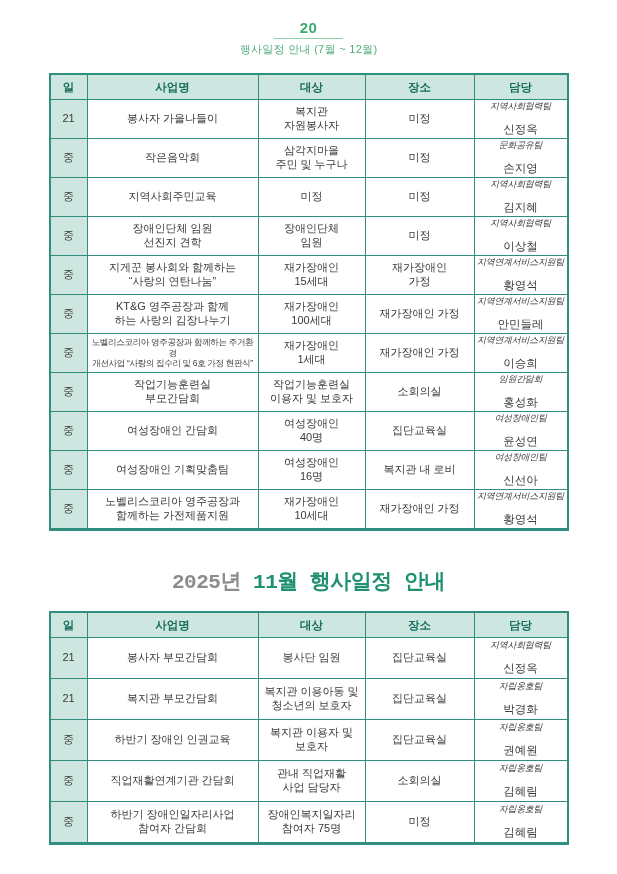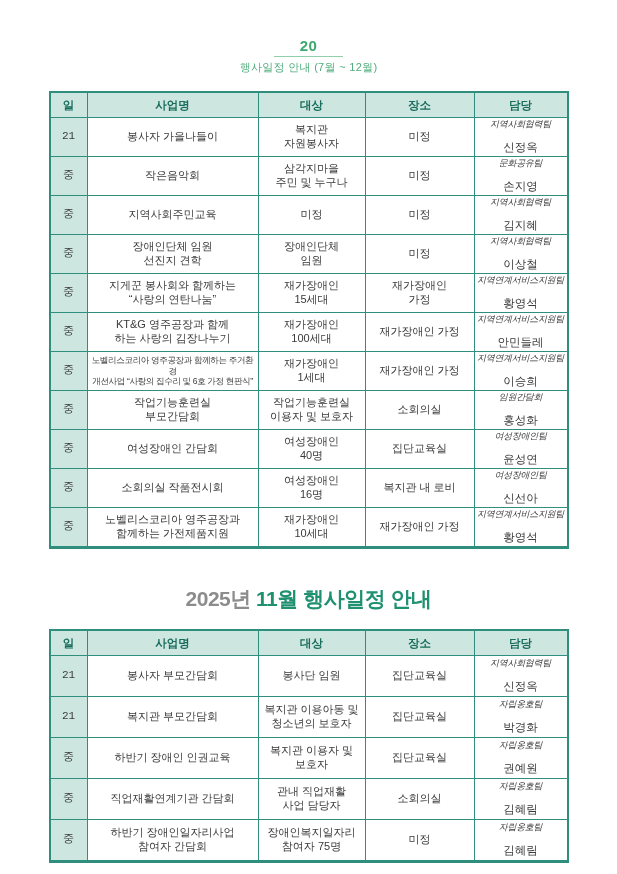--- a/index.html
+++ b/index.html
@@ -10,21 +10,21 @@
   }
   .page {
     position: relative;
     width: 617px;
     height: 874px;
     background: #ffffff;
     overflow: hidden;
   }
   .page-header {
     text-align: center;
-    padding-top: 37px;
+    padding-top: 19px;
   }
   .page-number {
     display: inline-block;
     color: #3da96e;
     font-size: 15px;
     font-weight: bold;
     letter-spacing: 0.5px;
     padding: 0 26px 2px 26px;
     border-bottom: 1px solid #8fcfa9;
   }
@@ -62,39 +62,40 @@
     line-height: 1.25;
     white-space: pre-line;
   }
   #table1 td { height: 36px; }
   #table2 td { height: 38px; }
   .sched-table th:nth-child(1), .sched-table td:nth-child(1) { width: 32px; }
   .sched-table th:nth-child(2), .sched-table td:nth-child(2) { width: 166px; }
   .sched-table th:nth-child(3), .sched-table td:nth-child(3) { width: 102px; }
   .sched-table th:nth-child(4), .sched-table td:nth-child(4) { width: 104px; }
   .sched-table th:nth-child(5), .sched-table td:nth-child(5) { width: 88px; }
-  .sched-table td.day { background: #cde6e0; font-family: Liberation Mono, monospace; }
+  .sched-table td.day { background: #cde6e0; }
   .sched-table td.small-name { font-size: 8.6px; letter-spacing: -0.4px; }
   .staff-team {
     display: block;
     font-size: 9px;
     letter-spacing: -0.3px;
     font-style: italic;
   }
   .staff-person {
     display: block;
     font-size: 11.5px;
     margin-top: 10px;
   }
   .section-heading {
     text-align: center;
     margin: 36px 0 13px 0;
     font-size: 21px;
     font-weight: bold;
     letter-spacing: -0.5px;
+    font-family: Liberation Mono, monospace;
   }
   .heading-year { color: #8c8c8c; }
   .heading-title { color: #1f9070; }
 </style>
 </head>
 <body>
 
 <div class="page">
 
   <div class="page-header">
@@ -185,21 +186,21 @@
         <tr>
           <td class="day">중</td>
           <td>여성장애인 간담회</td>
           <td>여성장애인
 40명</td>
           <td>집단교육실</td>
           <td><span class="staff-team">여성장애인팀</span><span class="staff-person">윤성연</span></td>
         </tr>
         <tr>
           <td class="day">중</td>
-          <td>소회의실 작품전시회</td>
+          <td>여성장애인 기획맞춤팀</td>
           <td>여성장애인
 16명</td>
           <td>복지관 내 로비</td>
           <td><span class="staff-team">여성장애인팀</span><span class="staff-person">신선아</span></td>
         </tr>
         <tr>
           <td class="day">중</td>
           <td>노벨리스코리아 영주공장과
 함께하는 가전제품지원</td>
           <td>재가장애인

